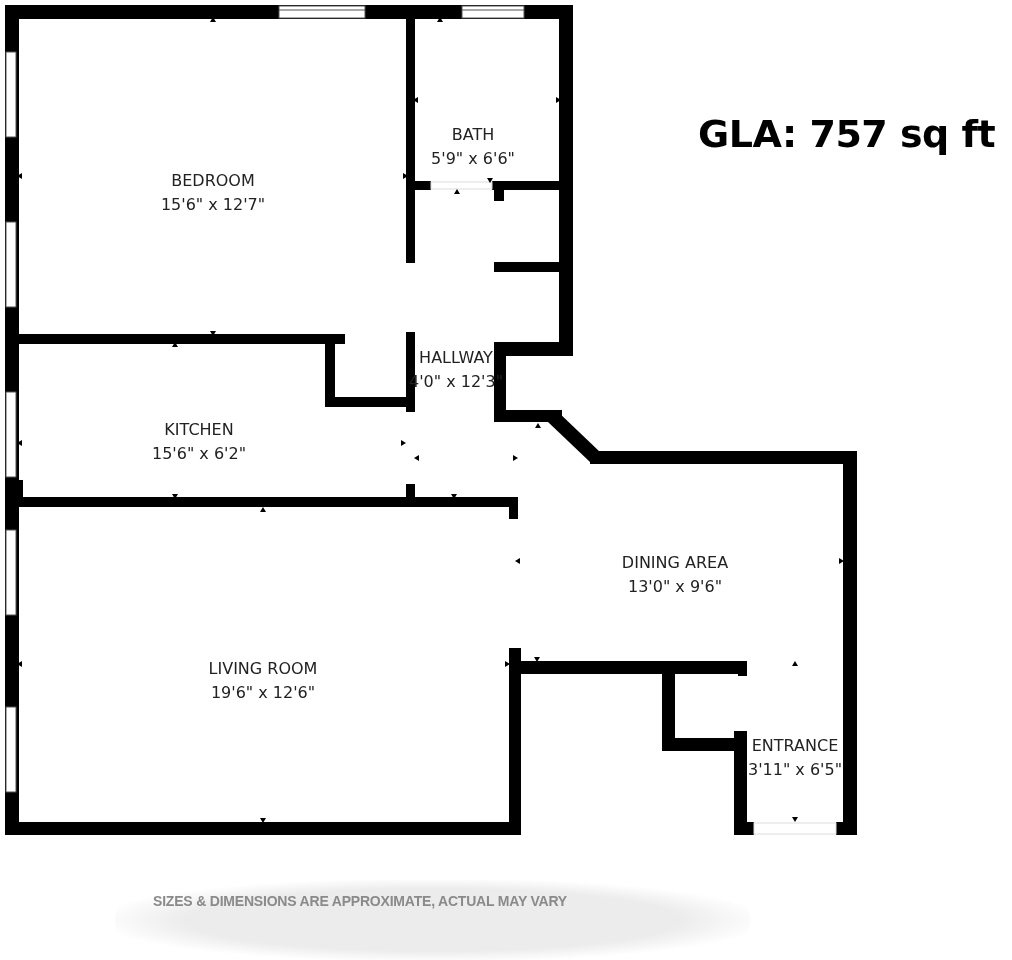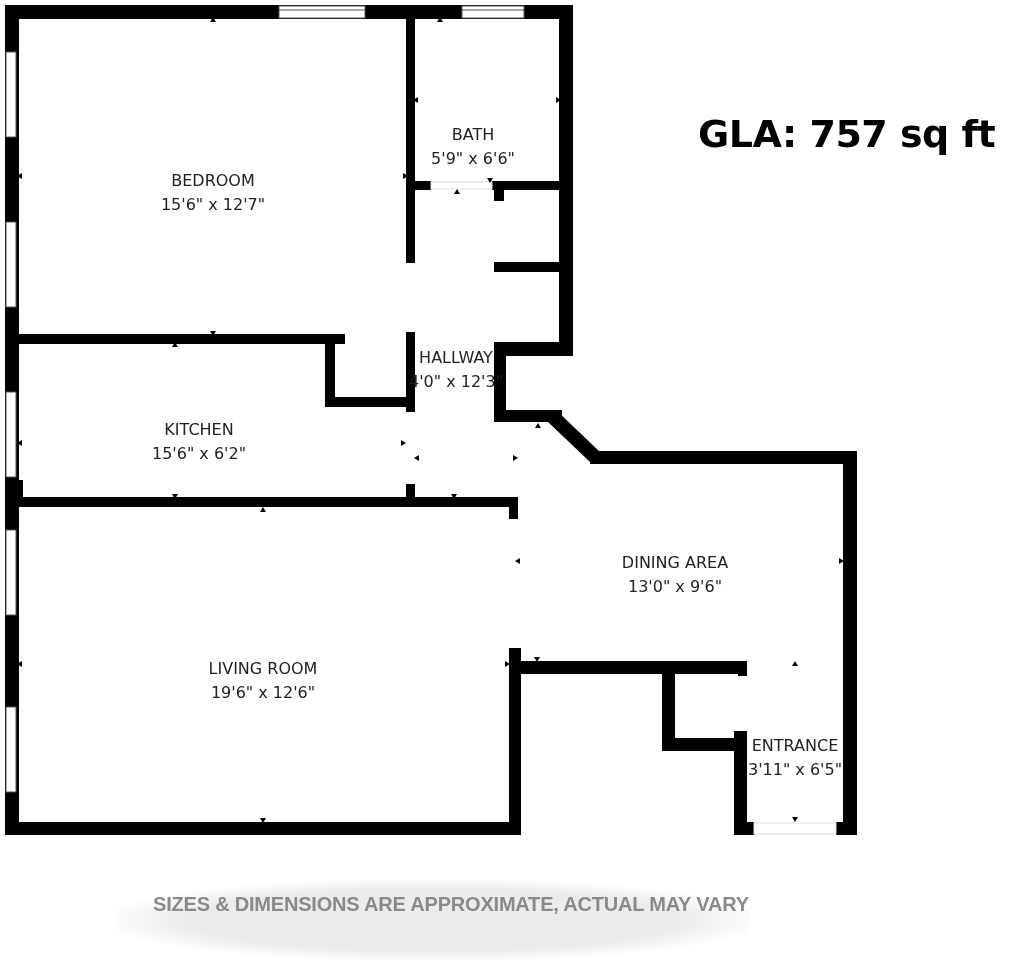--- a/index.html
+++ b/index.html
@@ -4,21 +4,21 @@
 <style>
   html, body { margin:0; padding:0; background:#ffffff; }
   body { width:1012px; height:960px; position:relative; overflow:hidden; font-family:"DejaVu Sans", sans-serif; }
   svg { position:absolute; left:0; top:0; }
   .wall { fill:#000; }
   .win { fill:#fff; stroke:#555; stroke-width:1; }
   .door { fill:#fff; stroke:#ddd; stroke-width:1; }
   .lbl { font-family:"DejaVu Sans", sans-serif; font-size:16px; fill:#222; text-anchor:middle; }
   .gla { position:absolute; left:698px; top:68px; font-family:"DejaVu Sans", sans-serif; font-weight:bold; font-size:38px; color:#000000; letter-spacing:-0.5px; white-space:nowrap;margin-top:44px; }
   .disc-bg { position:absolute; left:115px; top:880px; width:635px; height:80px; border-radius:40px; background:radial-gradient(ellipse at center, #ececec 55%, rgba(255,255,255,0) 75%); }
-  .disc { position:absolute; left:153px; top:893px; font-family:"Liberation Sans", sans-serif; font-weight:bold; font-size:20px; color:#8a8a8a; white-space:nowrap; letter-spacing:-0.2px; }
+  .disc { position:absolute; left:153px; top:893px; font-family:"Liberation Sans", sans-serif; font-weight:bold; font-size:14px; color:#8a8a8a; white-space:nowrap; letter-spacing:-0.2px; }
   .mk { fill:#000; }
 </style>
 </head>
 <body>
 
 <div class="gla">GLA: 757 sq ft</div>
 
 <svg width="1012" height="960" viewBox="0 0 1012 960">
   <g>
 

